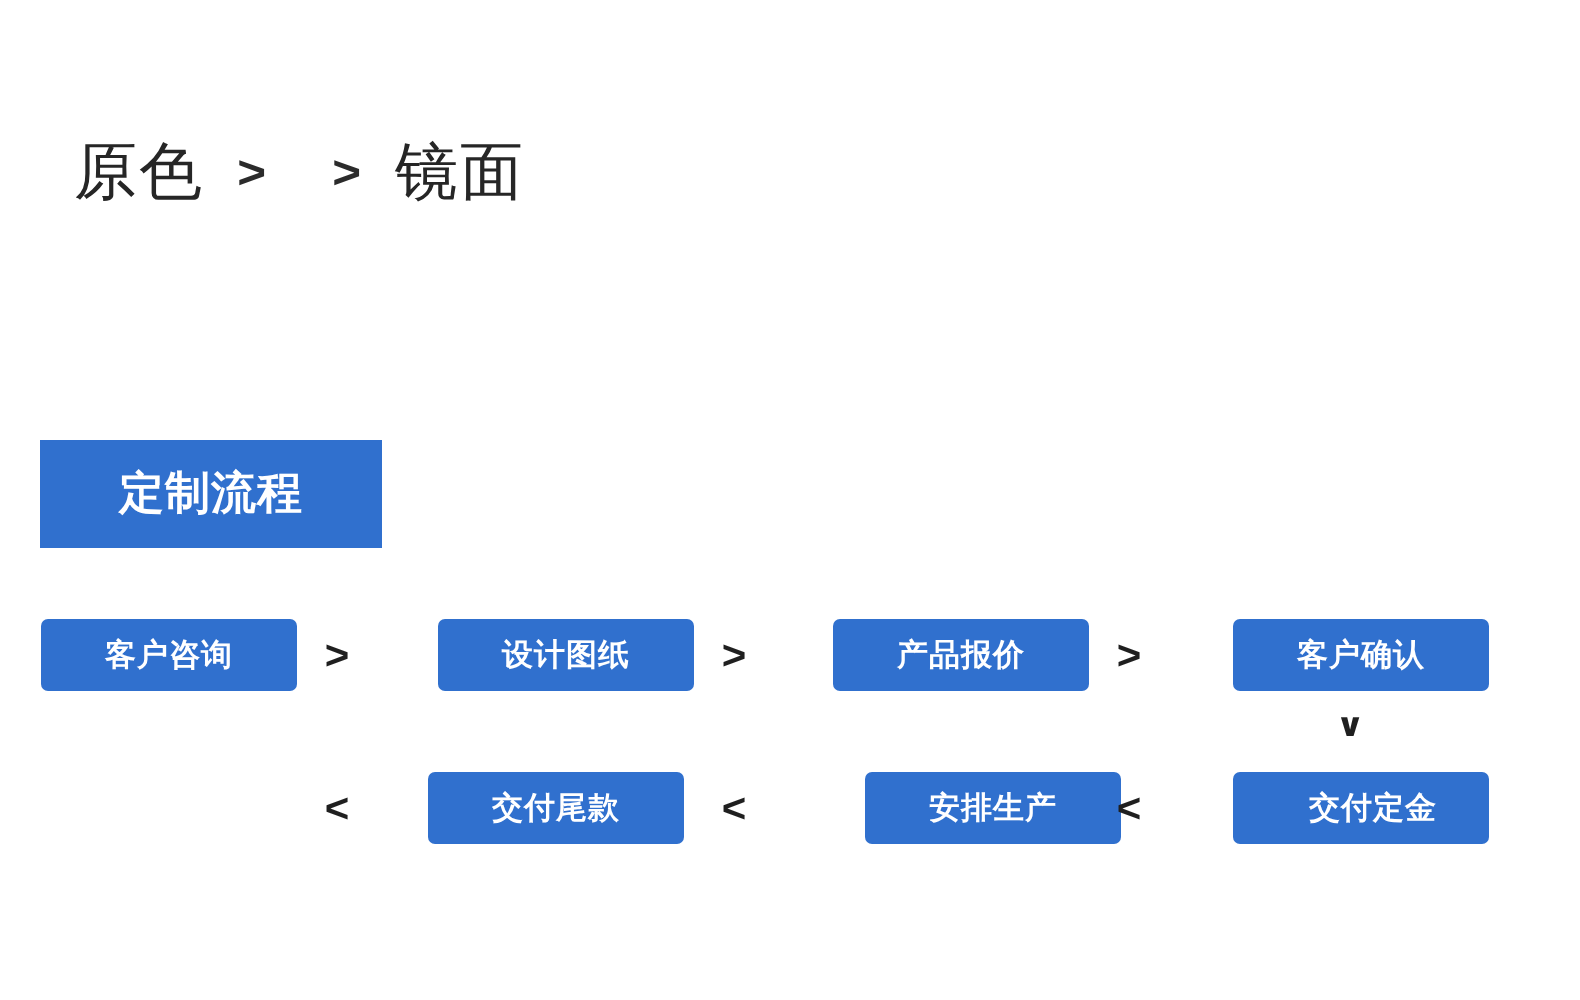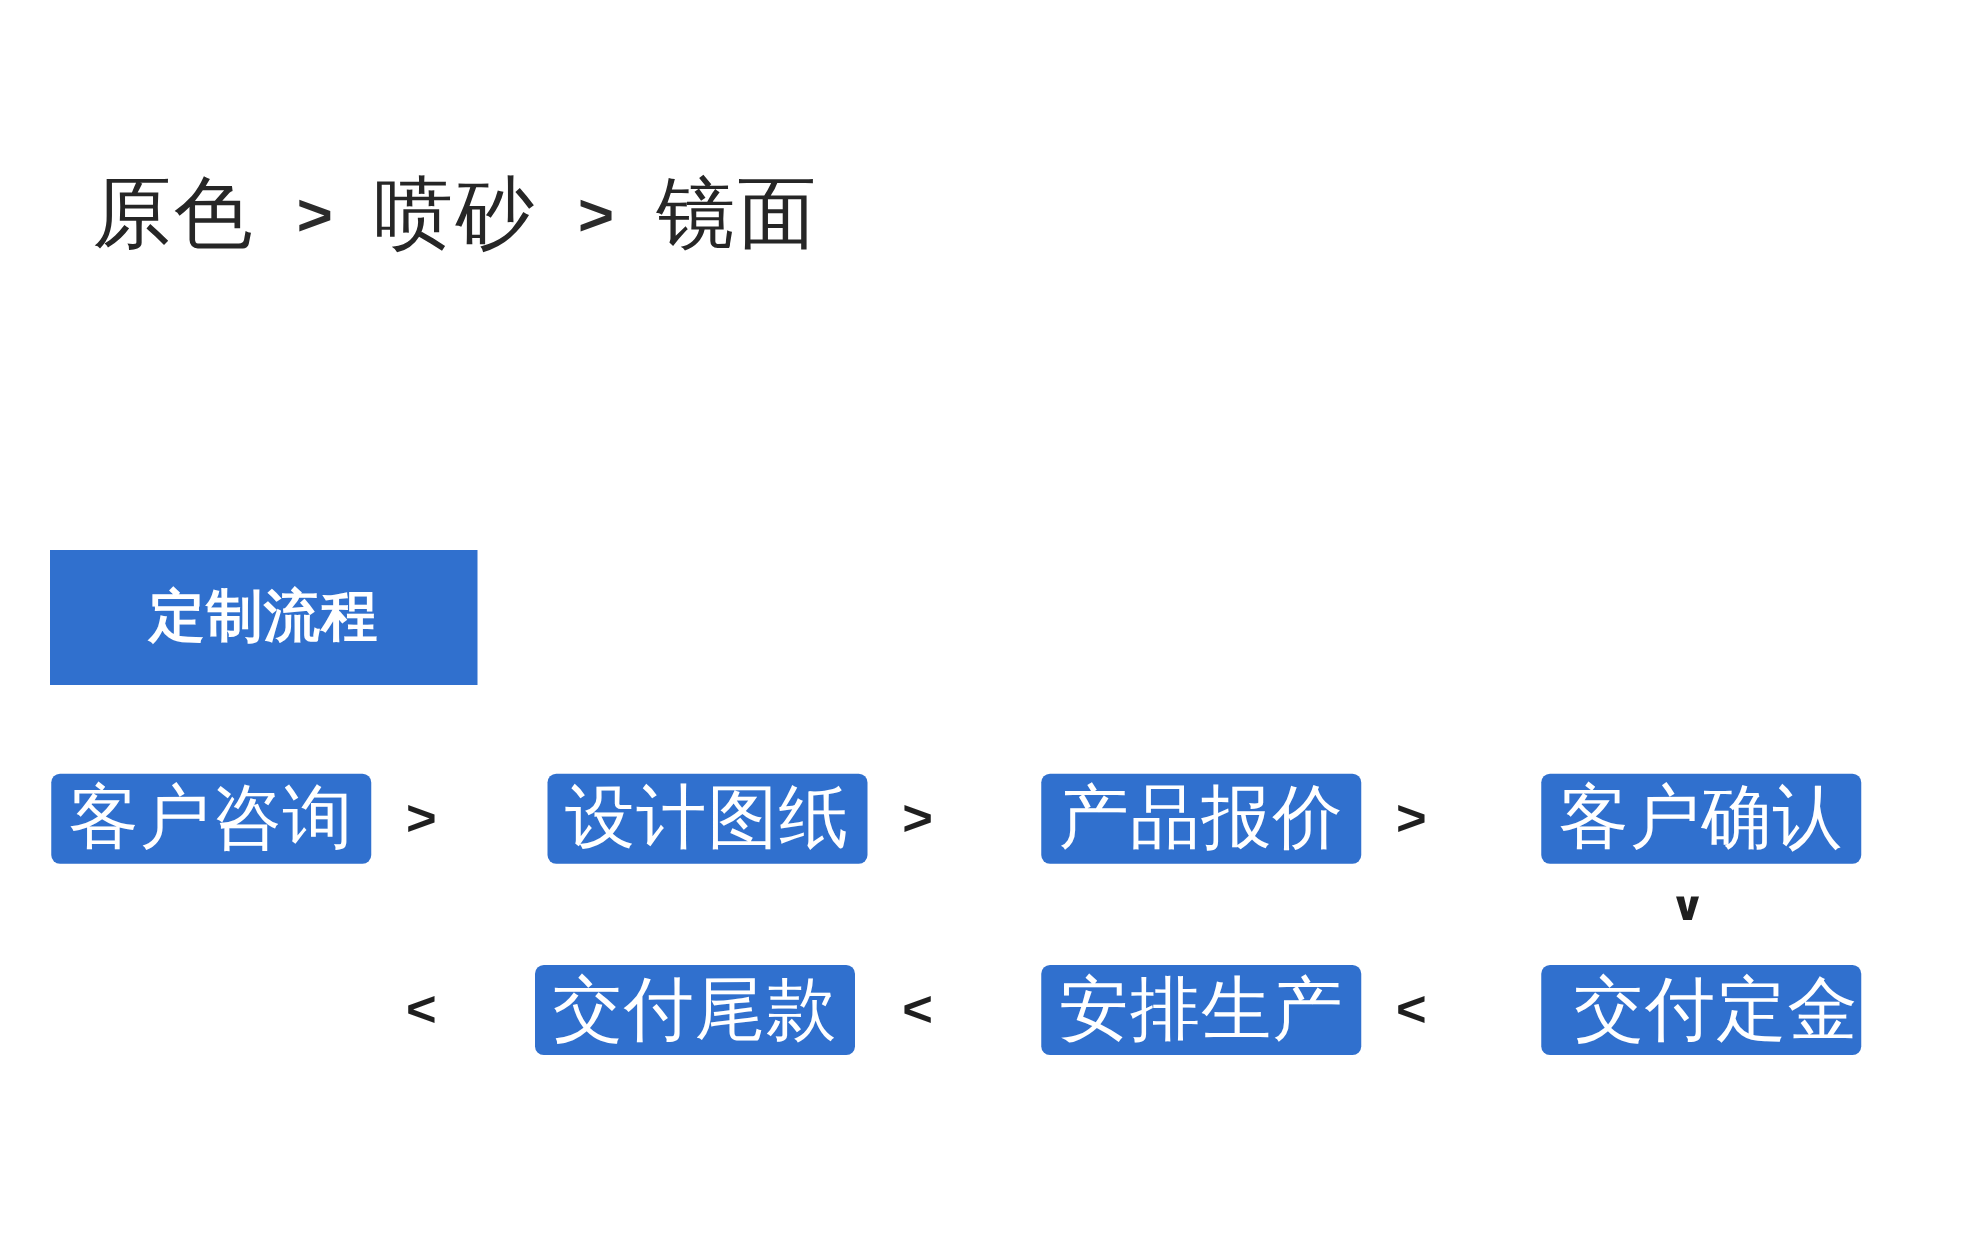--- a/index.html
+++ b/index.html
@@ -87,24 +87,24 @@
     width: 256px;
     height: 72px;
     background: #3070ce;
     border-radius: 7px;
     display: flex;
     align-items: center;
     justify-content: center;
     box-sizing: border-box;
   }
   .chip-label {
-    font-size: 56px;
+    font-size: 31px;
     line-height: 1;
     color: #ffffff;
-    font-weight: 400;
+    font-weight: 700;
     letter-spacing: 1px;
     white-space: nowrap;
     padding-bottom: 2px;
   }
 
   .flow-sep {
     position: absolute;
     top: 0;
     height: 72px;
     width: 60px;
@@ -136,21 +136,20 @@
   }
 </style>
 </head>
 <body>
 
 <div id="page">
 
   <div class="finish-row">
     <span class="finish-item">原色</span>
     <span class="finish-sep">&gt;</span>
-    <span class="finish-item">喷砂</span>
     <span class="finish-sep">&gt;</span>
     <span class="finish-item">镜面</span>
   </div>
 
   <div class="section-badge">
     <span class="section-badge-label">定制流程</span>
   </div>
 
   <div class="flow-row flow-row-forward">
     <div class="chip" style="left:0px;">
@@ -176,21 +175,21 @@
   <div class="flow-turn">∨</div>
 
   <div class="flow-row flow-row-backward">
     <div class="flow-sep" style="left:266px;">&lt;</div>
 
     <div class="chip" style="left:387px;">
       <span class="chip-label">交付尾款</span>
     </div>
     <div class="flow-sep" style="left:663px;">&lt;</div>
 
-    <div class="chip" style="left:792px;">
+    <div class="chip" style="left:824px;">
       <span class="chip-label">安排生产</span>
     </div>
     <div class="flow-sep" style="left:1058px;">&lt;</div>
 
     <div class="chip" style="left:1192px;padding-left:24px;">
       <span class="chip-label">交付定金</span>
     </div>
   </div>
 
 </div>

